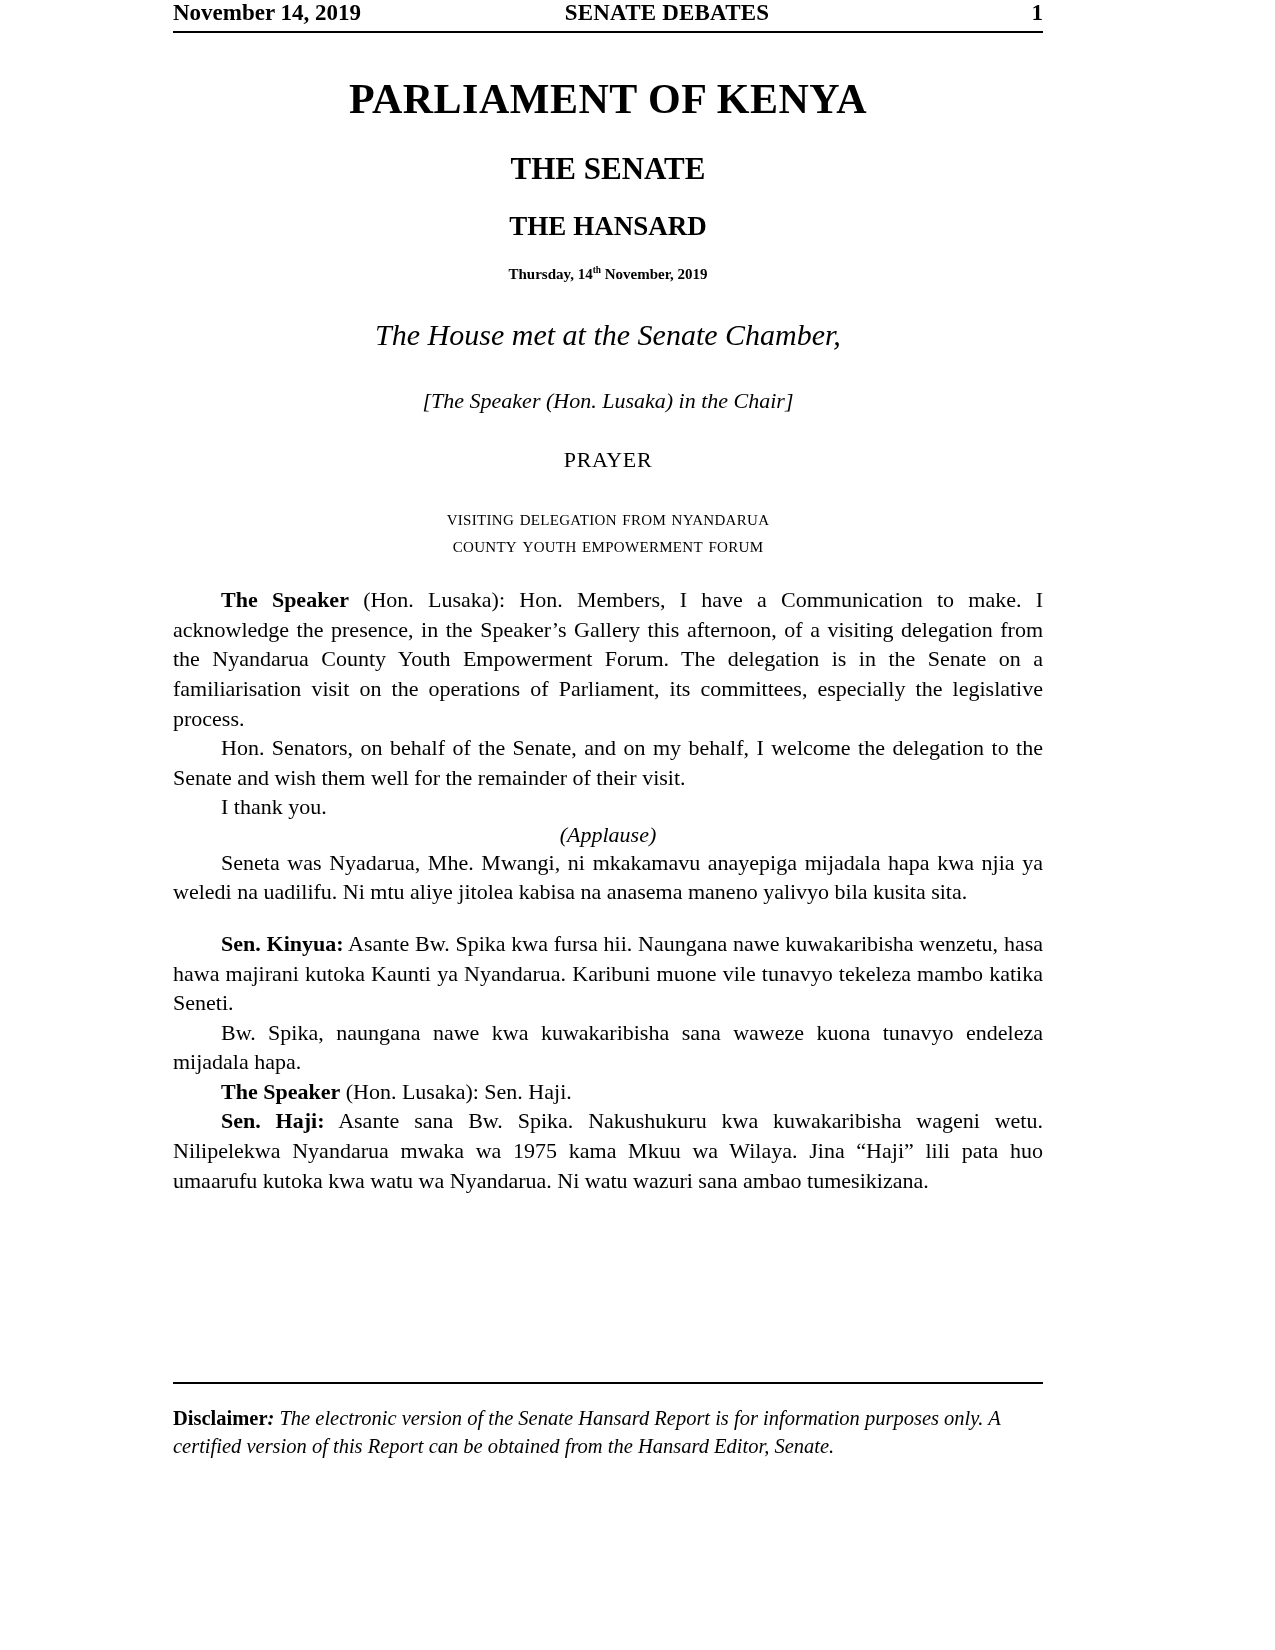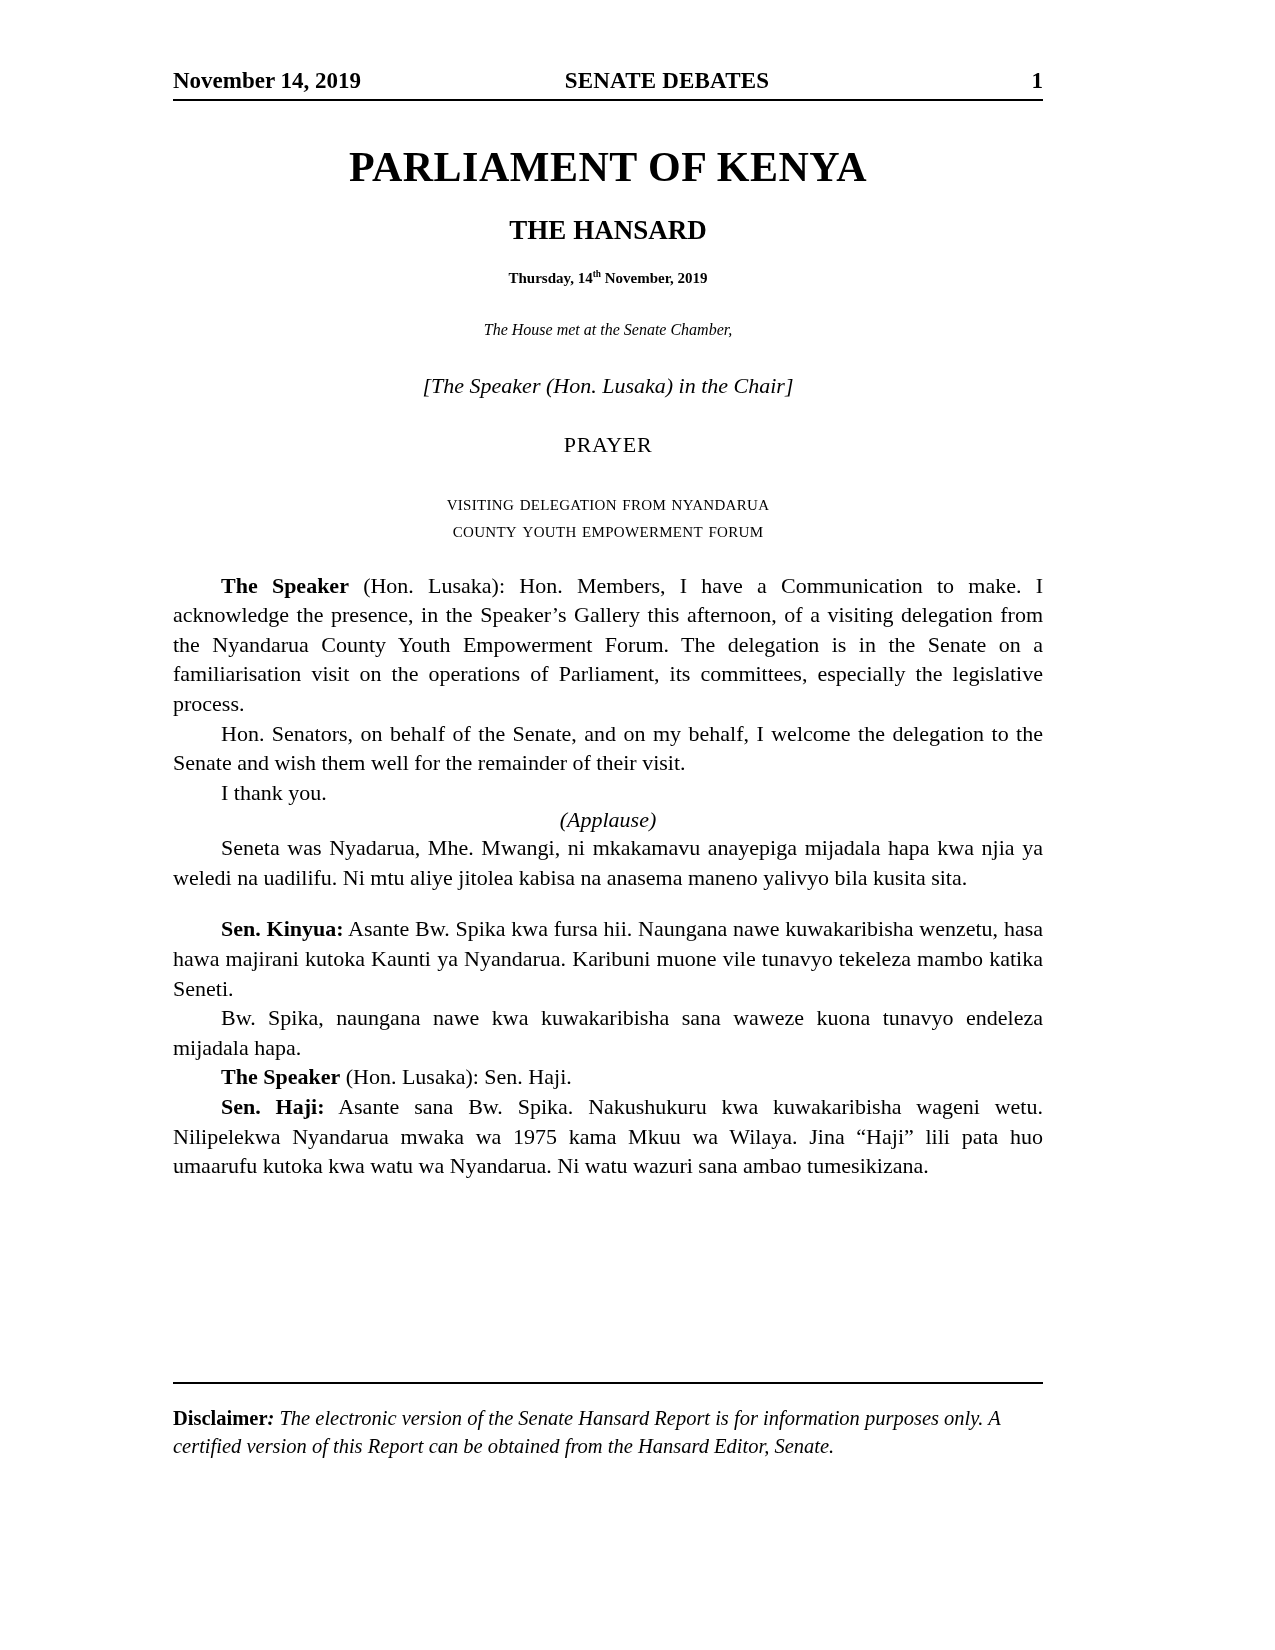--- a/index.html
+++ b/index.html
@@ -20,21 +20,20 @@
   }
   .content {
     position: absolute;
     left: 173px;
     top: 0;
     width: 870px;
   }
 
   
   .run-head {
-    padding-top: 68px;
     display: flex;
     align-items: baseline;
     font-weight: bold;
     font-size: 23px;
     border-bottom: 2.5px solid #000;
     padding-bottom: 5px;
   }
   .run-head .rh-date { flex: 0 0 auto; }
   .run-head .rh-title {
     flex: 1 1 auto;
@@ -77,21 +76,21 @@
   .title-date sup {
     font-size: 0.62em;
     vertical-align: super;
     line-height: 0;
   }
 
   
   .stage {
     text-align: center;
     font-style: italic;
-    font-size: 16px;
+    font-size: 30px;
     line-height: 1.32;
     margin-top: 32px;
     font-family: Liberation Serif, serif;
   }
   .stage-chair {
     text-align: center;
     font-style: italic;
     font-size: 22px;
     margin-top: 33px;
   }
@@ -175,20 +174,21 @@
 
   <div class="content">
 
     <div class="run-head">
       <div class="rh-date">November 14, 2019</div>
       <div class="rh-title">SENATE DEBATES</div>
       <div class="rh-page">1</div>
     </div>
 
     <div class="title-main">PARLIAMENT OF KENYA</div>
+    <div class="title-sub1">THE SENATE</div>
     <div class="title-sub2">THE HANSARD</div>
     <div class="title-date"><span>Thursday, 14</span><sup>th</sup><span> November, 2019</span></div>
 
     <div class="stage">
       <div>The House met at the Senate Chamber,</div>
     </div>
 
     <div class="stage-chair">[The Speaker (Hon. Lusaka) in the Chair]</div>
 
     <div class="prayer">PRAYER</div>

